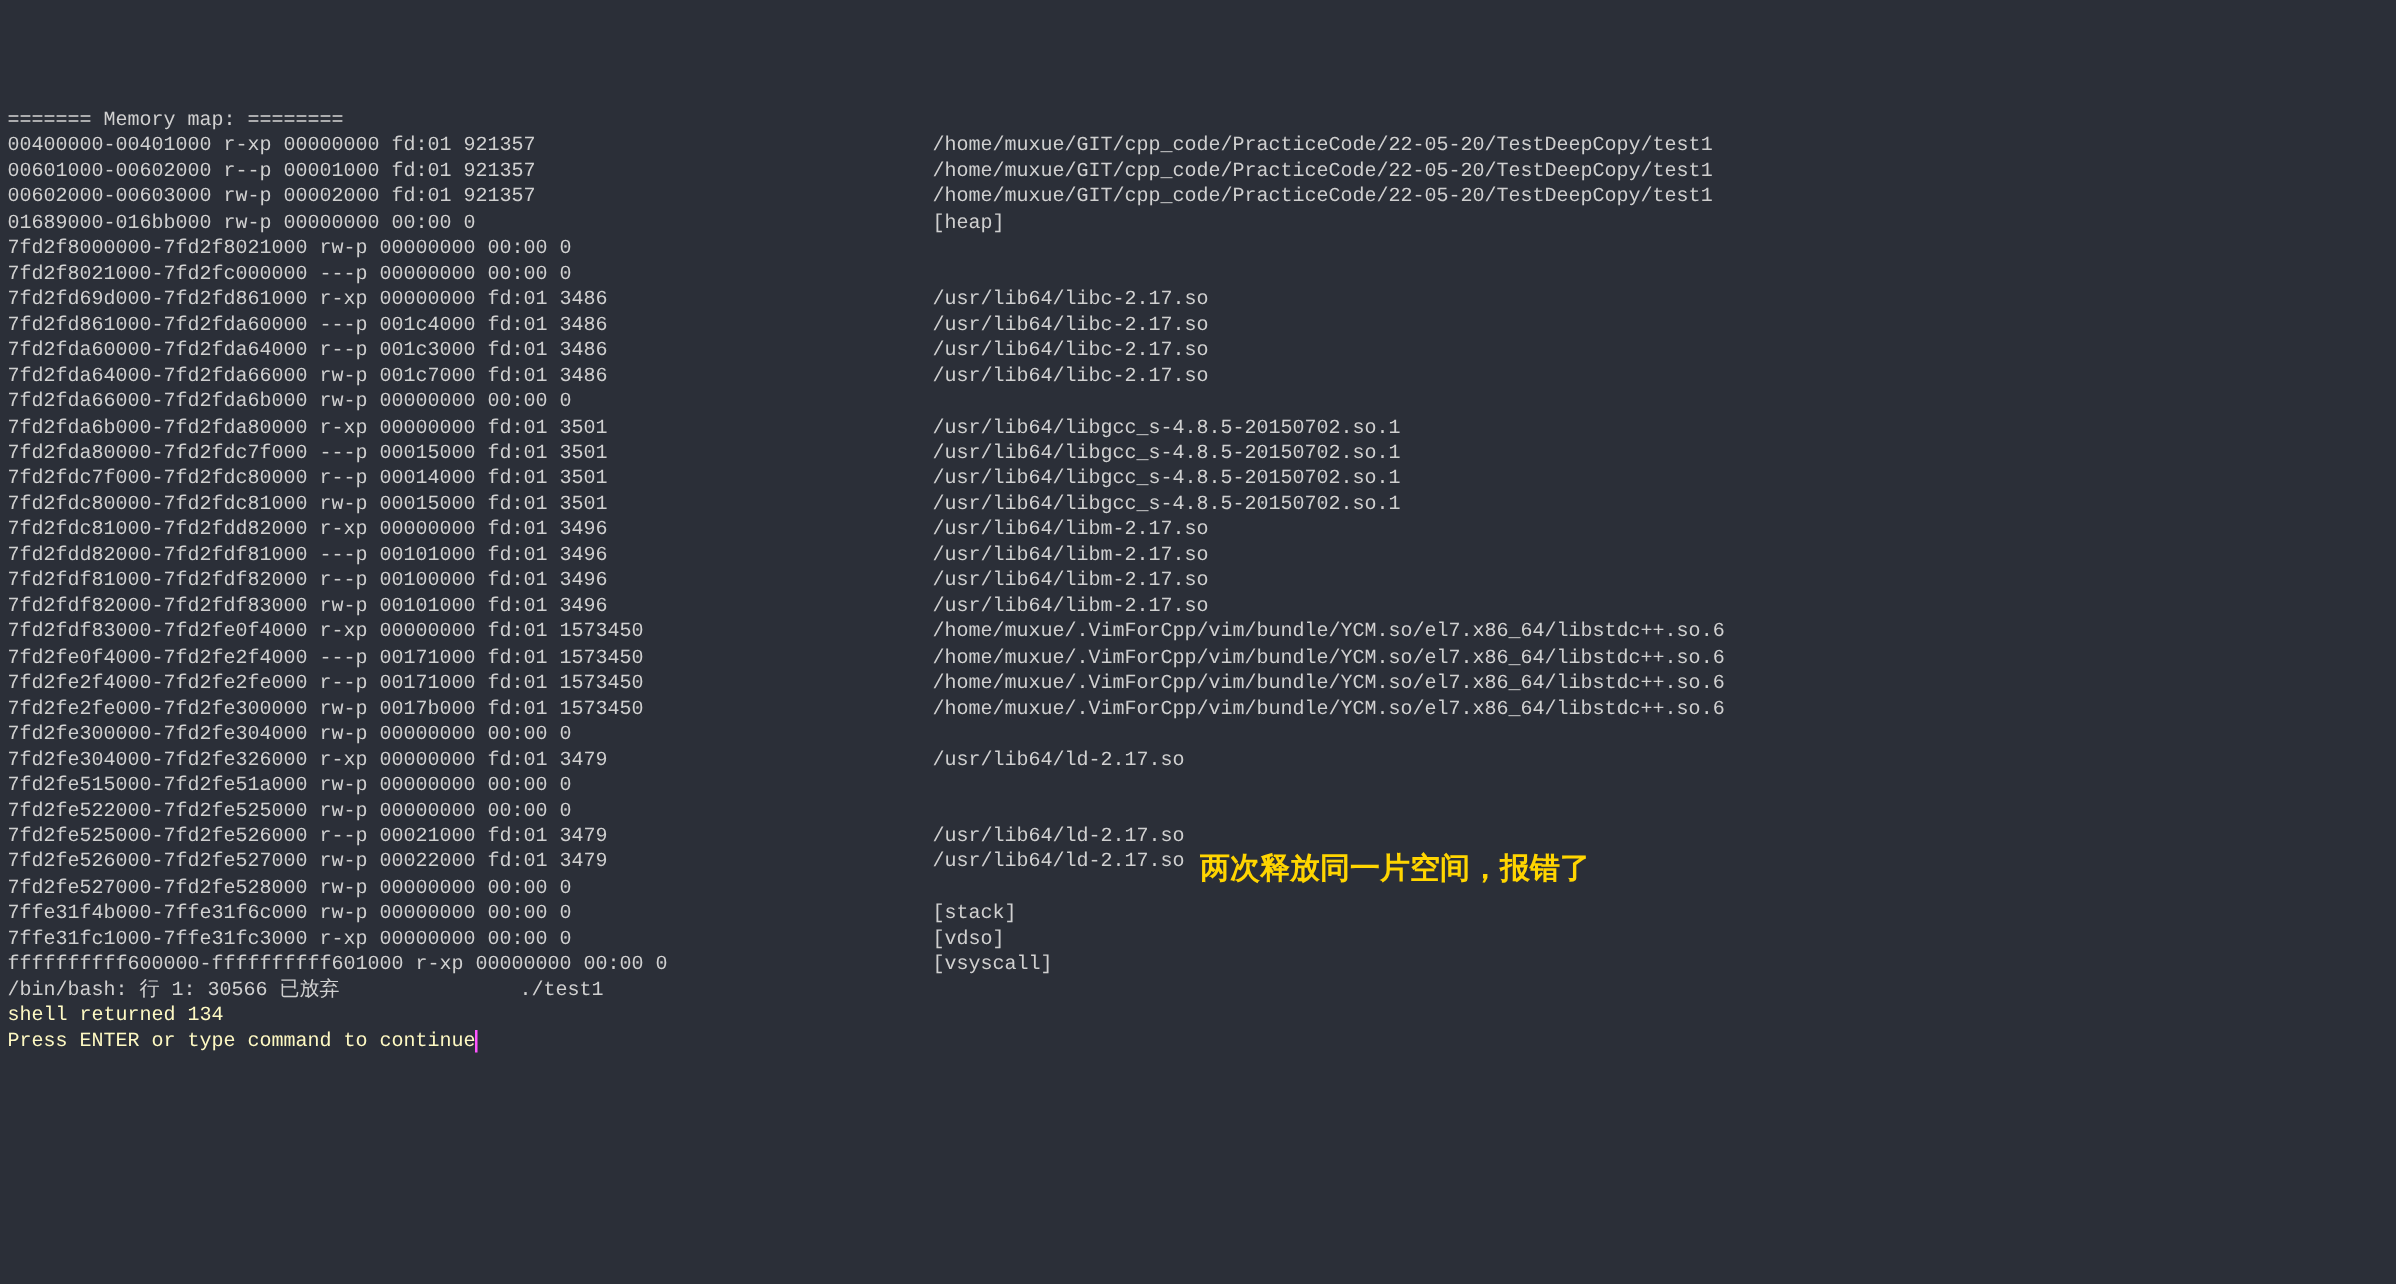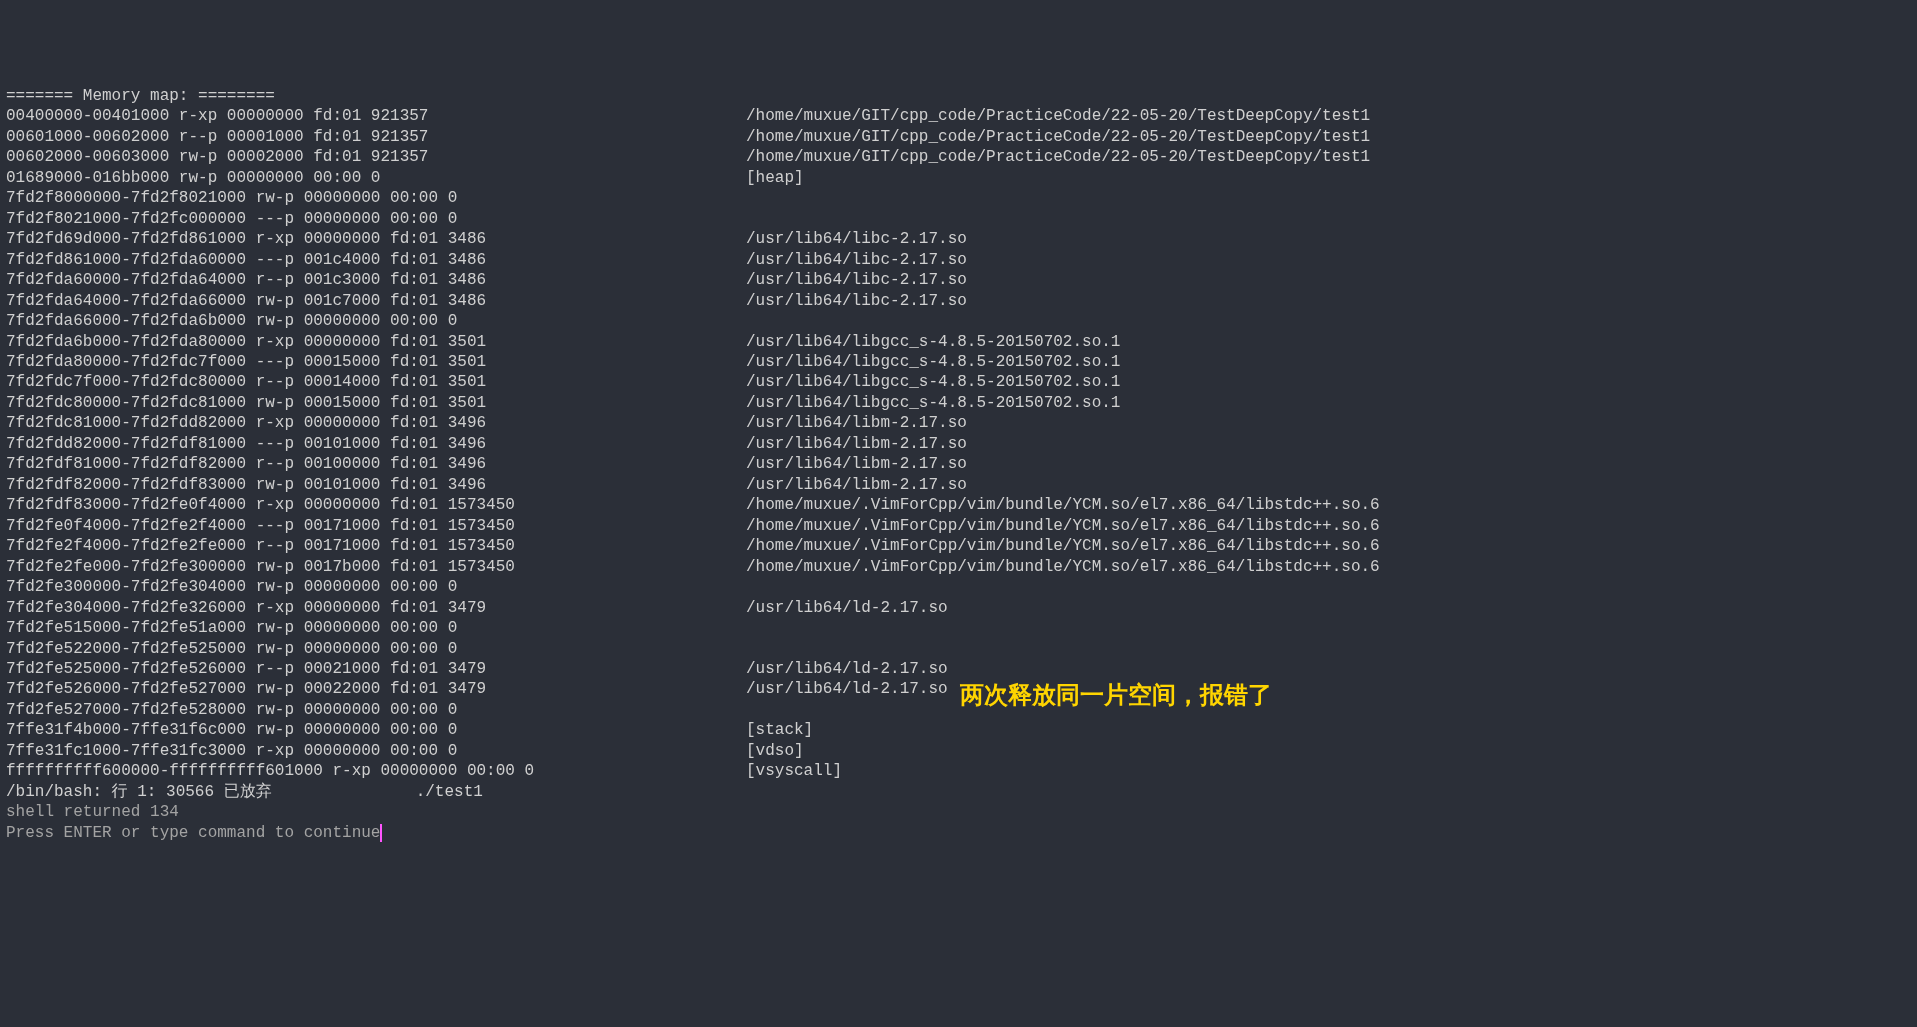--- a/index.html
+++ b/index.html
@@ -12,21 +12,21 @@
     padding: 4px 6px;
     white-space: pre;
     overflow-x: auto;
     width: 1917px;
     height: 1027px;
     position: relative;
   }
   .term-line { display: block; font-family: Liberation Mono, monospace; }
   .col-left { display: inline-block; width: 740px; vertical-align: top; }
   .col-right { display: inline-block; vertical-align: top; }
-  .magenta { color: #a3a3a3; }
+  .magenta { color: #fef9c3; }
   .cursor {
     display: inline-block;
     width: 2px;
     height: 1.1em;
     background: #ff55ff;
     vertical-align: text-bottom;
   }
   .annotation {
     position: absolute;
     color: #ffd500;

